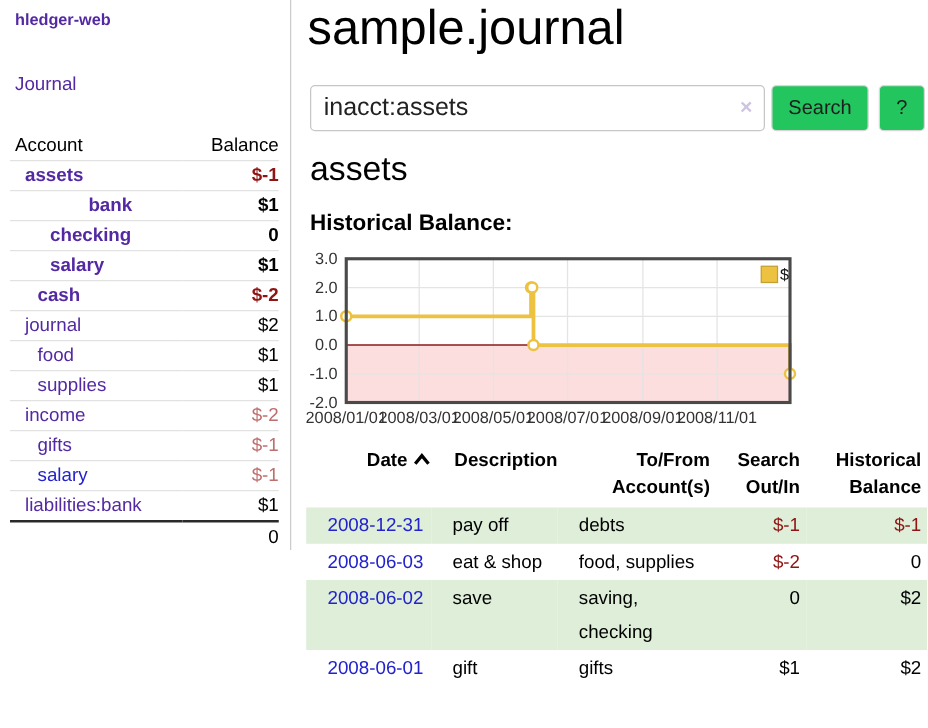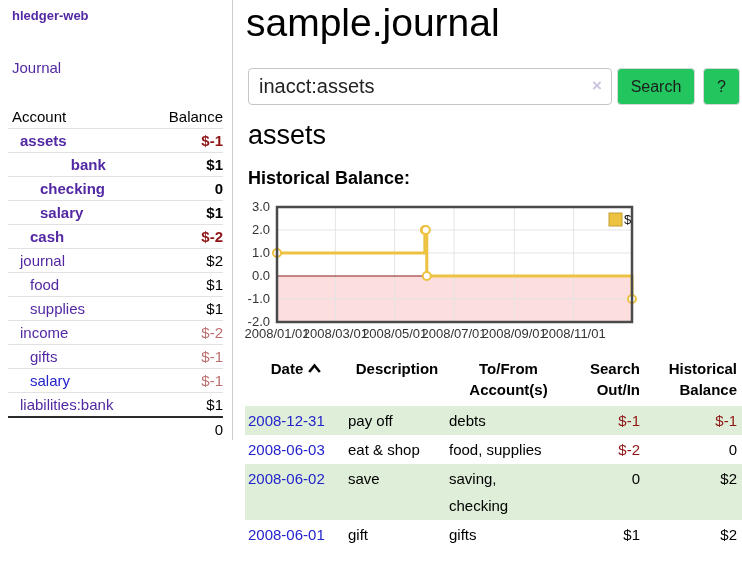--- a/index.html
+++ b/index.html
@@ -32,24 +32,24 @@
   .btn{box-sizing:border-box;position:absolute;top:0;height:37px;background:#22c55e;border:1px solid #d7d7d7;
     border-radius:4px;font-family:inherit;font-size:16px;color:#1d1d1d;text-align:center;cursor:pointer;}
   .btn-search{left:369px;width:78px;}
   .btn-help{left:455px;width:37px;}
   .acct-heading{position:absolute;left:248px;top:118px;margin:0;font-size:27px;font-weight:400;line-height:34px;}
   .hist-label{position:absolute;left:248px;top:168px;font-size:18px;font-weight:bold;}
   .chart{position:absolute;left:245px;top:200px;width:497px;height:145px;}
 
   
   .register{position:absolute;left:245px;top:358px;width:497px;border-collapse:collapse;font-size:15px;table-layout:fixed;}
-  .register th{text-align:center;vertical-align:top;font-weight:bold;line-height:21px;padding:0 0 6px 3px;}
+  .register th{text-align:right;vertical-align:top;font-weight:bold;line-height:21px;padding:0 0 6px 3px;}
   .register th.r,.register td.r{text-align:right;padding-right:5px;}
   .register th .l2{display:block;}
-  .register td{padding:1px 0 1px 3px;line-height:27px;vertical-align:top;}
+  .register td{padding:1px 0 1px 17px;line-height:27px;vertical-align:top;}
   .register td.pre{white-space:pre-line;}
   .green{background:var(--row-green);}
   .sort-icon{display:inline-block;vertical-align:baseline;margin-left:4px;}
 </style>
 </head>
 <body>
 
 <div class="page">
 
   <aside class="sidebar">

